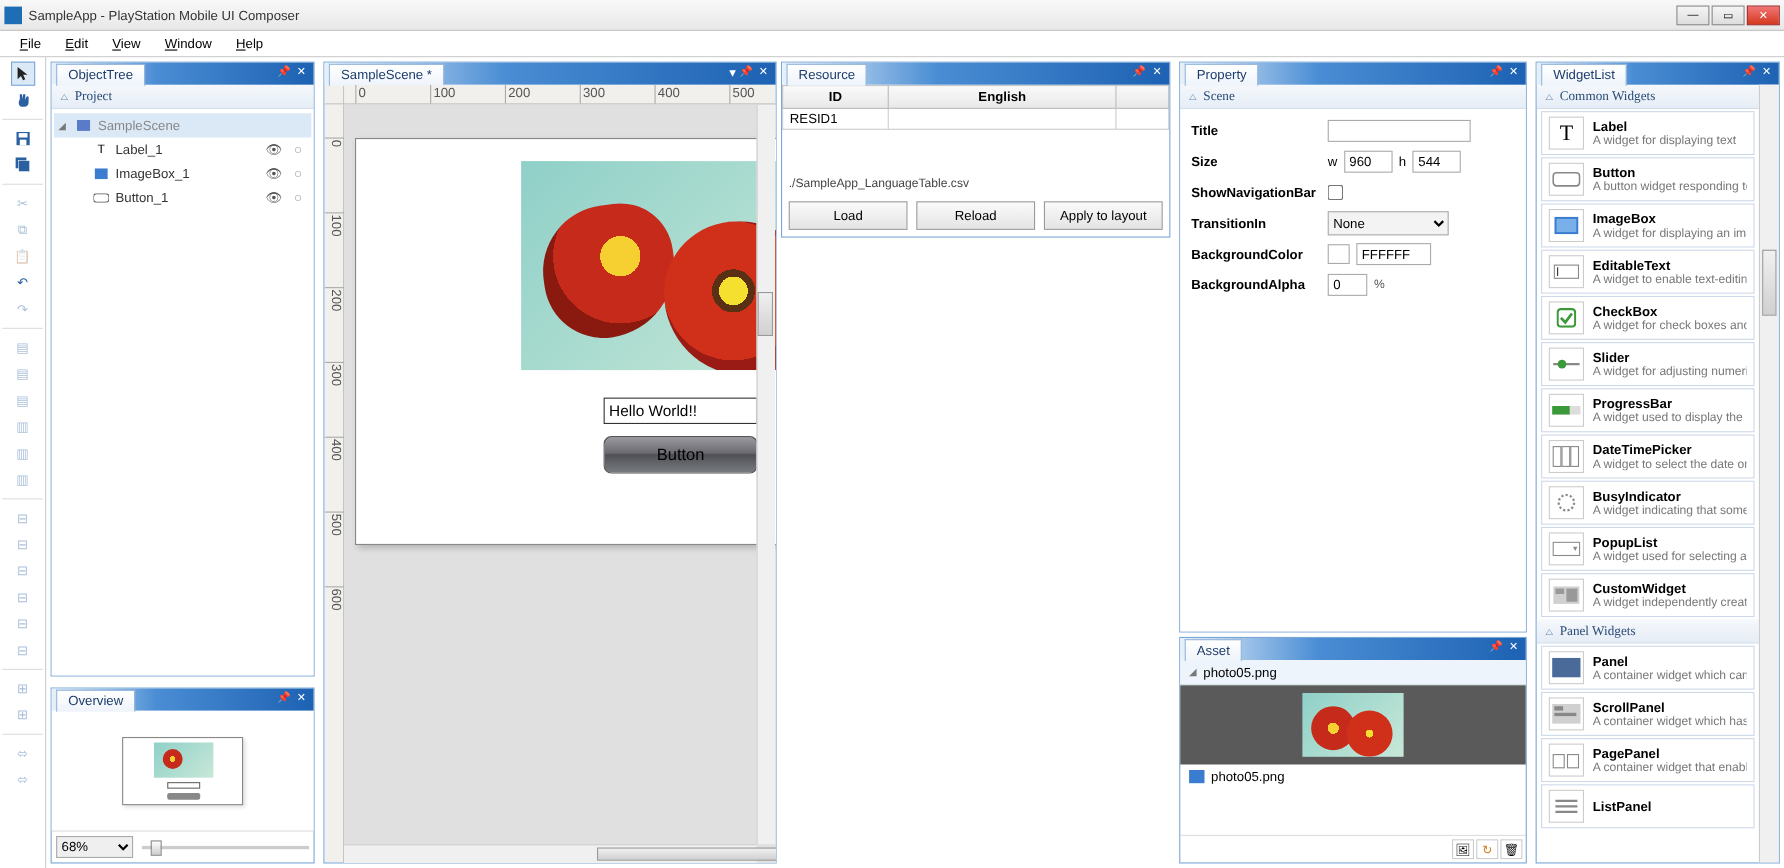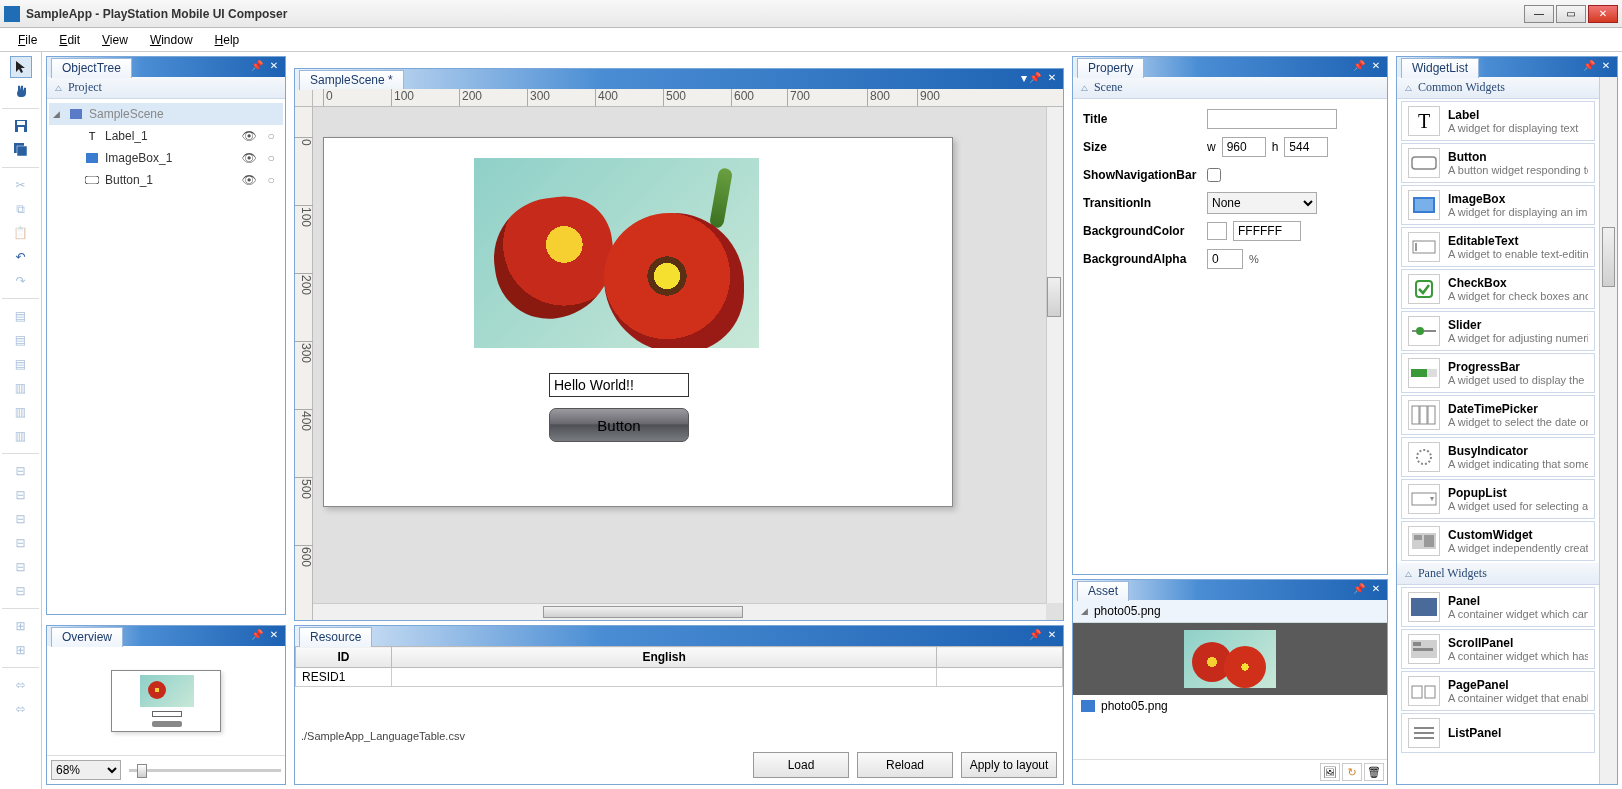--- a/index.html
+++ b/index.html
@@ -1,40 +1,40 @@
 <!DOCTYPE html>
 <html><head>
 <meta charset="utf-8">
 <style>
 * { box-sizing: border-box; margin: 0; padding: 0; font-family: "Segoe UI", Arial, sans-serif; font-size: 12px; }
 body { background: #fff; overflow: hidden; width: 1622px; height: 789px; }
 
 
 .titlebar { height: 28px; background: linear-gradient(#f8f8f8,#e8e8e8); border-bottom: 1px solid #bbb; display: flex; align-items: center; padding: 0 4px; }
 .titlebar .app-icon { width: 16px; height: 16px; background: #1e6db5; margin-right: 6px; display:inline-block; }
-.titlebar .title { flex: 1; color: #333; font-weight: bold; }
+.titlebar .title { flex: 1; color: #333; }
 .titlebar .winbtns { display: flex; gap: 2px; }
 .titlebar .winbtn { width: 30px; height: 18px; border: 1px solid #888; background: linear-gradient(#f5f5f5,#ddd); display:flex;align-items:center;justify-content:center; font-size:10px; }
 .titlebar .winbtn.close { background: linear-gradient(#f07575,#d43a1f); color:#fff; border-color:#a02020; }
 
 
 .menubar { height: 24px; border-bottom: 1px solid #ccc; display: flex; align-items: center; padding: 0 8px; gap: 2px; }
 .menubar .menuitem { padding: 2px 10px; cursor: default; }
 .menubar .menuitem span.m { text-decoration: underline; }
 
 
 .main { display: flex; height: calc(789px - 28px - 24px); }
 .main .toolbar-col { width: 42px; border-right: 1px solid #ccc; padding: 4px 2px; display:flex; flex-direction:column; align-items:center; gap:2px; }
 .toolbar-col .tbtn { width: 22px; height: 22px; border: 1px solid transparent; display:flex;align-items:center;justify-content:center; color:#2a5fa0; }
 .toolbar-col .tbtn.sel { border:1px solid #7aa7d7; background: #dbe9f7; }
 .toolbar-col .sep { height: 1px; width: 100%; background: #ddd; margin: 4px 0; }
 .toolbar-col .tbtn.disabled { opacity: 0.4; }
 
 .col-left { width: 248px; display:flex; flex-direction:column; padding:4px; gap:10px; }
-.col-center { flex: 1; display:flex; flex-direction:column; padding:4px; gap:4px; min-width:0;margin-top:12px; }
+.col-center { flex: 1; display:flex; flex-direction:row; padding:4px; gap:4px; min-width:0; }
 .col-prop { width: 324px; display:flex; flex-direction:column; padding:4px; gap:4px; }
 .col-right { width: 230px; display:flex; flex-direction:column; padding:4px; gap:4px; }
 
 
 .panel { border: 1px solid #7aa7d7; background: #fff; display:flex; flex-direction:column; }
 .panel-titlebar { height: 20px; background: linear-gradient(90deg,#e8f1fb 0%,#4a8dd4 40%,#1d62b3 100%); display:flex; align-items:flex-end; position:relative; }
 .panel-tab { background: linear-gradient(#fff,#eef4fb); border:1px solid #99b8db; border-bottom:none; height:20px; padding: 2px 10px 0 10px; margin-left:4px; color:#1d3c6a; position:relative; top:1px; }
 .panel-titlebar .pin, .panel-titlebar .x { position:absolute; top:2px; width:14px; height:14px; color:#fff; font-size:10px; text-align:center; line-height:14px; cursor:default; }
 .panel-titlebar .pin { right: 20px; }
 .panel-titlebar .x { right: 4px; }
@@ -129,21 +129,21 @@
 
 
 .resource-body { flex:1; display:flex; flex-direction:column; }
 .res-table { flex:1; overflow:auto; }
 .res-table table { border-collapse:collapse; width:100%; }
 .res-table th { background:linear-gradient(#fafafa,#e8e8e8); border:1px solid #bbb; padding:3px 6px; font-weight:700; }
 .res-table td { border:1px solid #ccc; padding:2px 6px; }
 .res-table .col-id { width:96px; }
 .res-path { padding: 4px 6px; color:#444; font-size:11px; }
 .res-btns { display:flex; justify-content:flex-end; gap:8px; padding:6px; }
-.res-btns button { width:96px; height:26px; border:1px solid #999; background:linear-gradient(#fafafa,#e4e4e4); }
+.res-btns button { width:108px; height:26px; border:1px solid #999; background:linear-gradient(#fafafa,#e4e4e4); }
 
 svg { display:block; }
 </style>
 </head>
 <body>
 
 <div class="titlebar">
   <span class="app-icon"></span>
   <span class="title">SampleApp - PlayStation Mobile UI Composer</span>
   <div class="winbtns">

